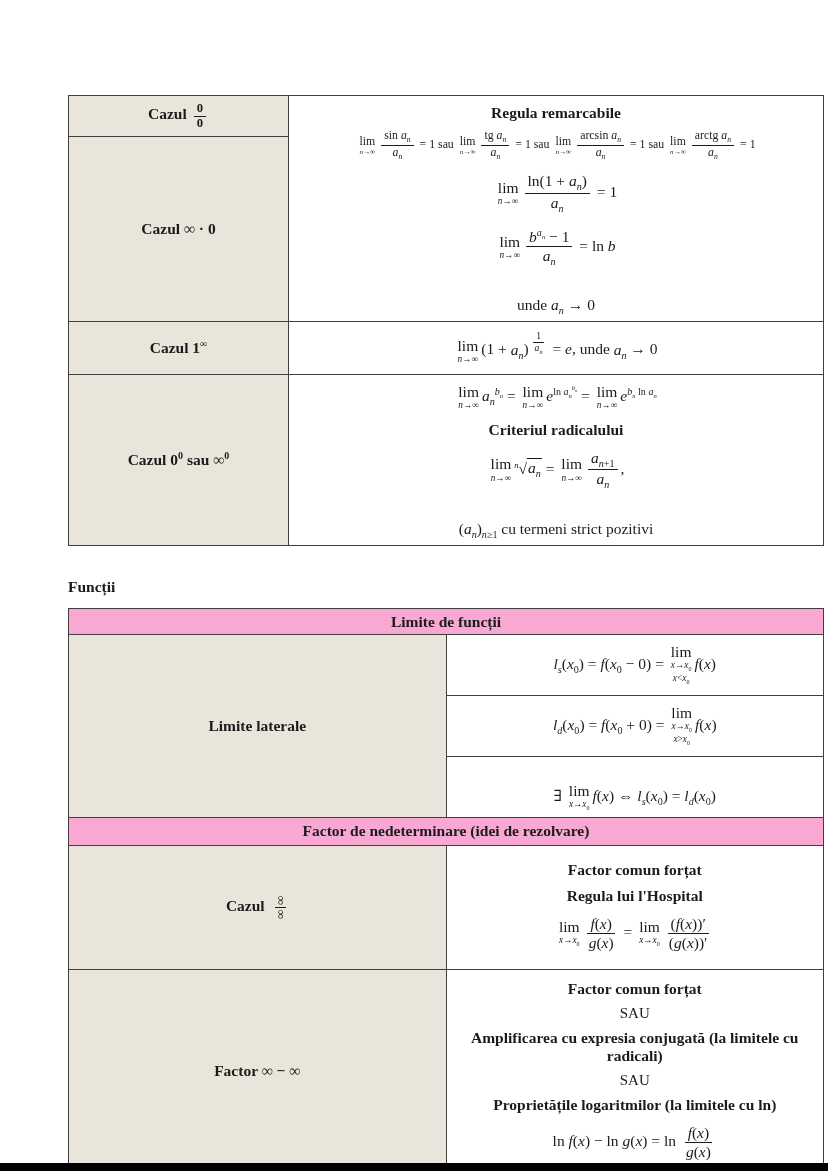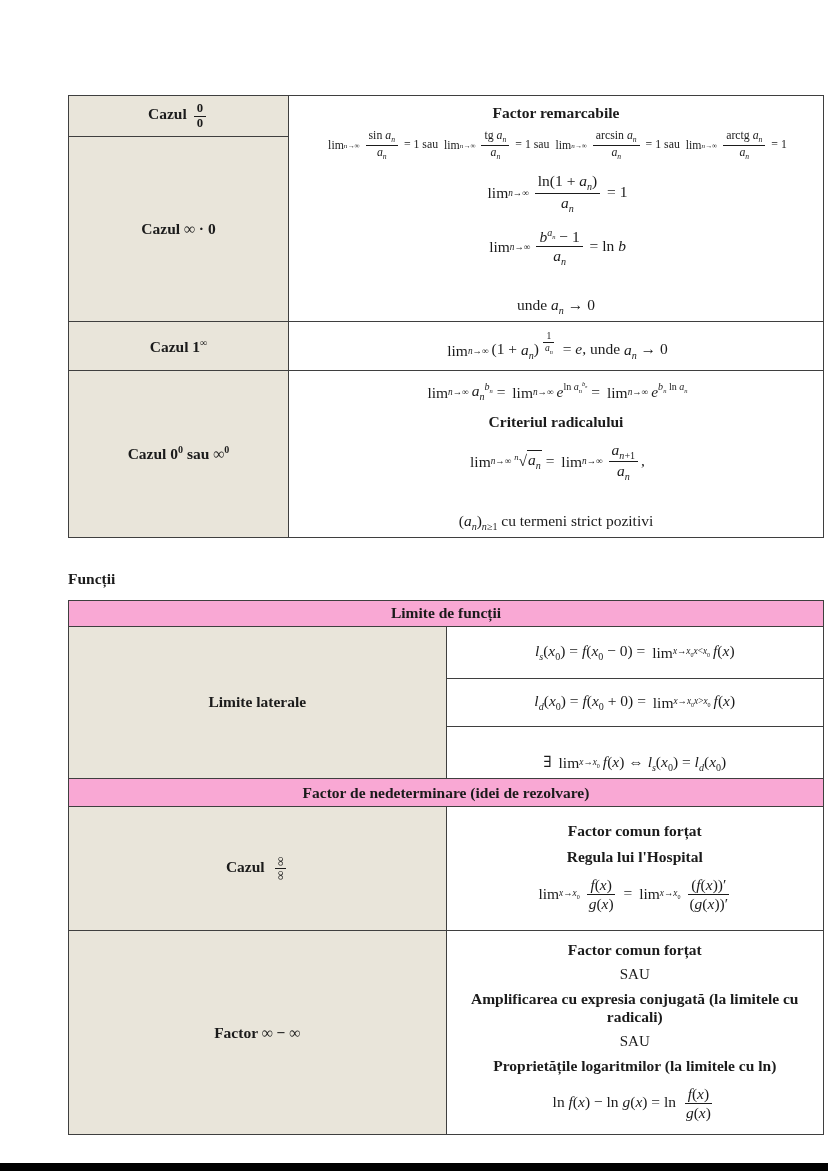--- a/index.html
+++ b/index.html
@@ -27,21 +27,21 @@
   .hdr { font-weight:bold; font-size:15.5px; text-align:center; padding:5px 0 3px; }
   .math { font-size:15.5px; padding:6px 0; }
   .math.sm { font-size:11.8px; padding:4px 0; }
   .math.tight { padding:2px 0;margin-top:21px; }
   .boldline { font-weight:bold; font-size:15.5px; padding:4px 0; }
   .plainline { font-size:15px; padding:3px 0;text-align:center; }
 
   .title { text-align:left; font-weight:bold; font-size:15.5px; margin:32px 0 12px; }
 
   
-  .lm { display:inline-flex; flex-direction:row; align-items:center; vertical-align:middle; line-height:1.05; margin:0 3px; }
+  .lm { display:inline-flex; flex-direction:column; align-items:center; vertical-align:middle; line-height:1.05; margin:0 3px; }
   .lm .ls { font-size:0.6em; line-height:1.15; }
   .fr { display:inline-flex; flex-direction:column; align-items:center; vertical-align:middle; line-height:1.15; margin:0 3px; }
   .fr .fn { border-bottom:1px solid currentColor; padding:0 3px; }
   .fr .fd { padding:0 3px; }
   sup { font-size:0.65em; }
   sub { font-size:0.65em; }
   sup.efr { font-size:0.62em; vertical-align:9px; }
   sup.efr .fr { line-height:1.1; }
   .ov { border-top:1px solid currentColor; padding:0 1px; }
   .ridx { font-size:0.55em; vertical-align:super; }
@@ -58,21 +58,21 @@
 <div class="content">
 
   <table class="tbl">
     <tbody>
       <tr>
         <td class="lbl h38">Cazul <span class="fr">
               <span class="fn">0</span>
               <span class="fd">0</span>
             </span></td>
         <td class="fcell" rowspan="2">
-          <div class="hdr">Factor remarcabile</div>
+          <div class="hdr">Regula remarcabile</div>
           <div class="math sm"><span class="lm">
                 <span>lim</span>
                 <span class="ls"><i>n</i>→∞</span>
               </span><span class="fr">
                 <span class="fn">sin <i>a<sub>n</sub></i></span>
                 <span class="fd"><i>a<sub>n</sub></i></span>
               </span> = 1 sau <span class="lm">
                 <span>lim</span>
                 <span class="ls"><i>n</i>→∞</span>
               </span><span class="fr">

